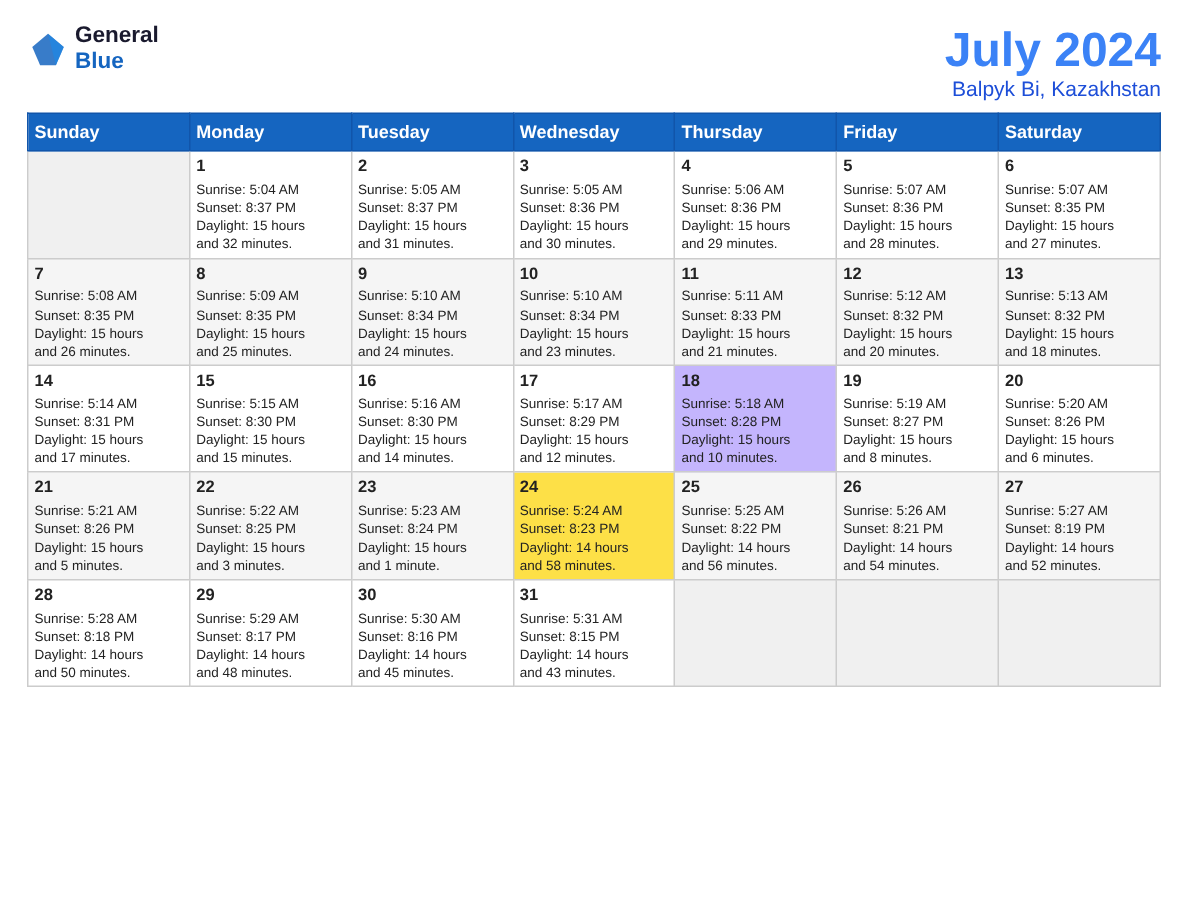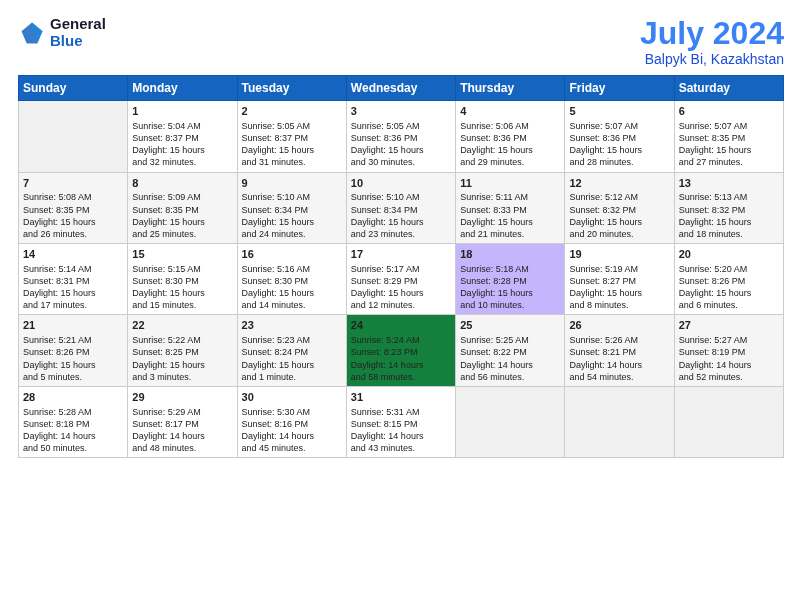--- a/index.html
+++ b/index.html
@@ -6,21 +6,21 @@
     body {
       font-family: Arial, sans-serif;
       background: #fff;
       width: 792px;
       height: 612px;
       overflow: hidden;
     }
     .page {
       width: 792px;
       height: 537px;
-      padding: 16px 8px 10px 18px;
+      padding: 16px 18px 10px 18px;
       background: #fff;
     }
     .header {
       display: flex;
       justify-content: space-between;
       align-items: flex-start;
       margin-bottom: 8px;
     }
     .logo {
       display: flex;
@@ -301,21 +301,21 @@
 Daylight: 15 hours
 and 3 minutes.</div>
           </td>
           <td style="background-color: rgb(245, 245, 245);">
             <span class="day-num">23</span>
             <div class="cell-content" style="white-space: pre-line;">Sunrise: 5:23 AM
 Sunset: 8:24 PM
 Daylight: 15 hours
 and 1 minute.</div>
           </td>
-          <td style="background-color: #15803d;">
+          <td style="background-color: #fde047;">
             <span class="day-num">24</span>
             <div class="cell-content" style="white-space: pre-line;">Sunrise: 5:24 AM
 Sunset: 8:23 PM
 Daylight: 14 hours
 and 58 minutes.</div>
           </td>
           <td style="background-color: rgb(245, 245, 245);">
             <span class="day-num">25</span>
             <div class="cell-content" style="white-space: pre-line;">Sunrise: 5:25 AM
 Sunset: 8:22 PM

